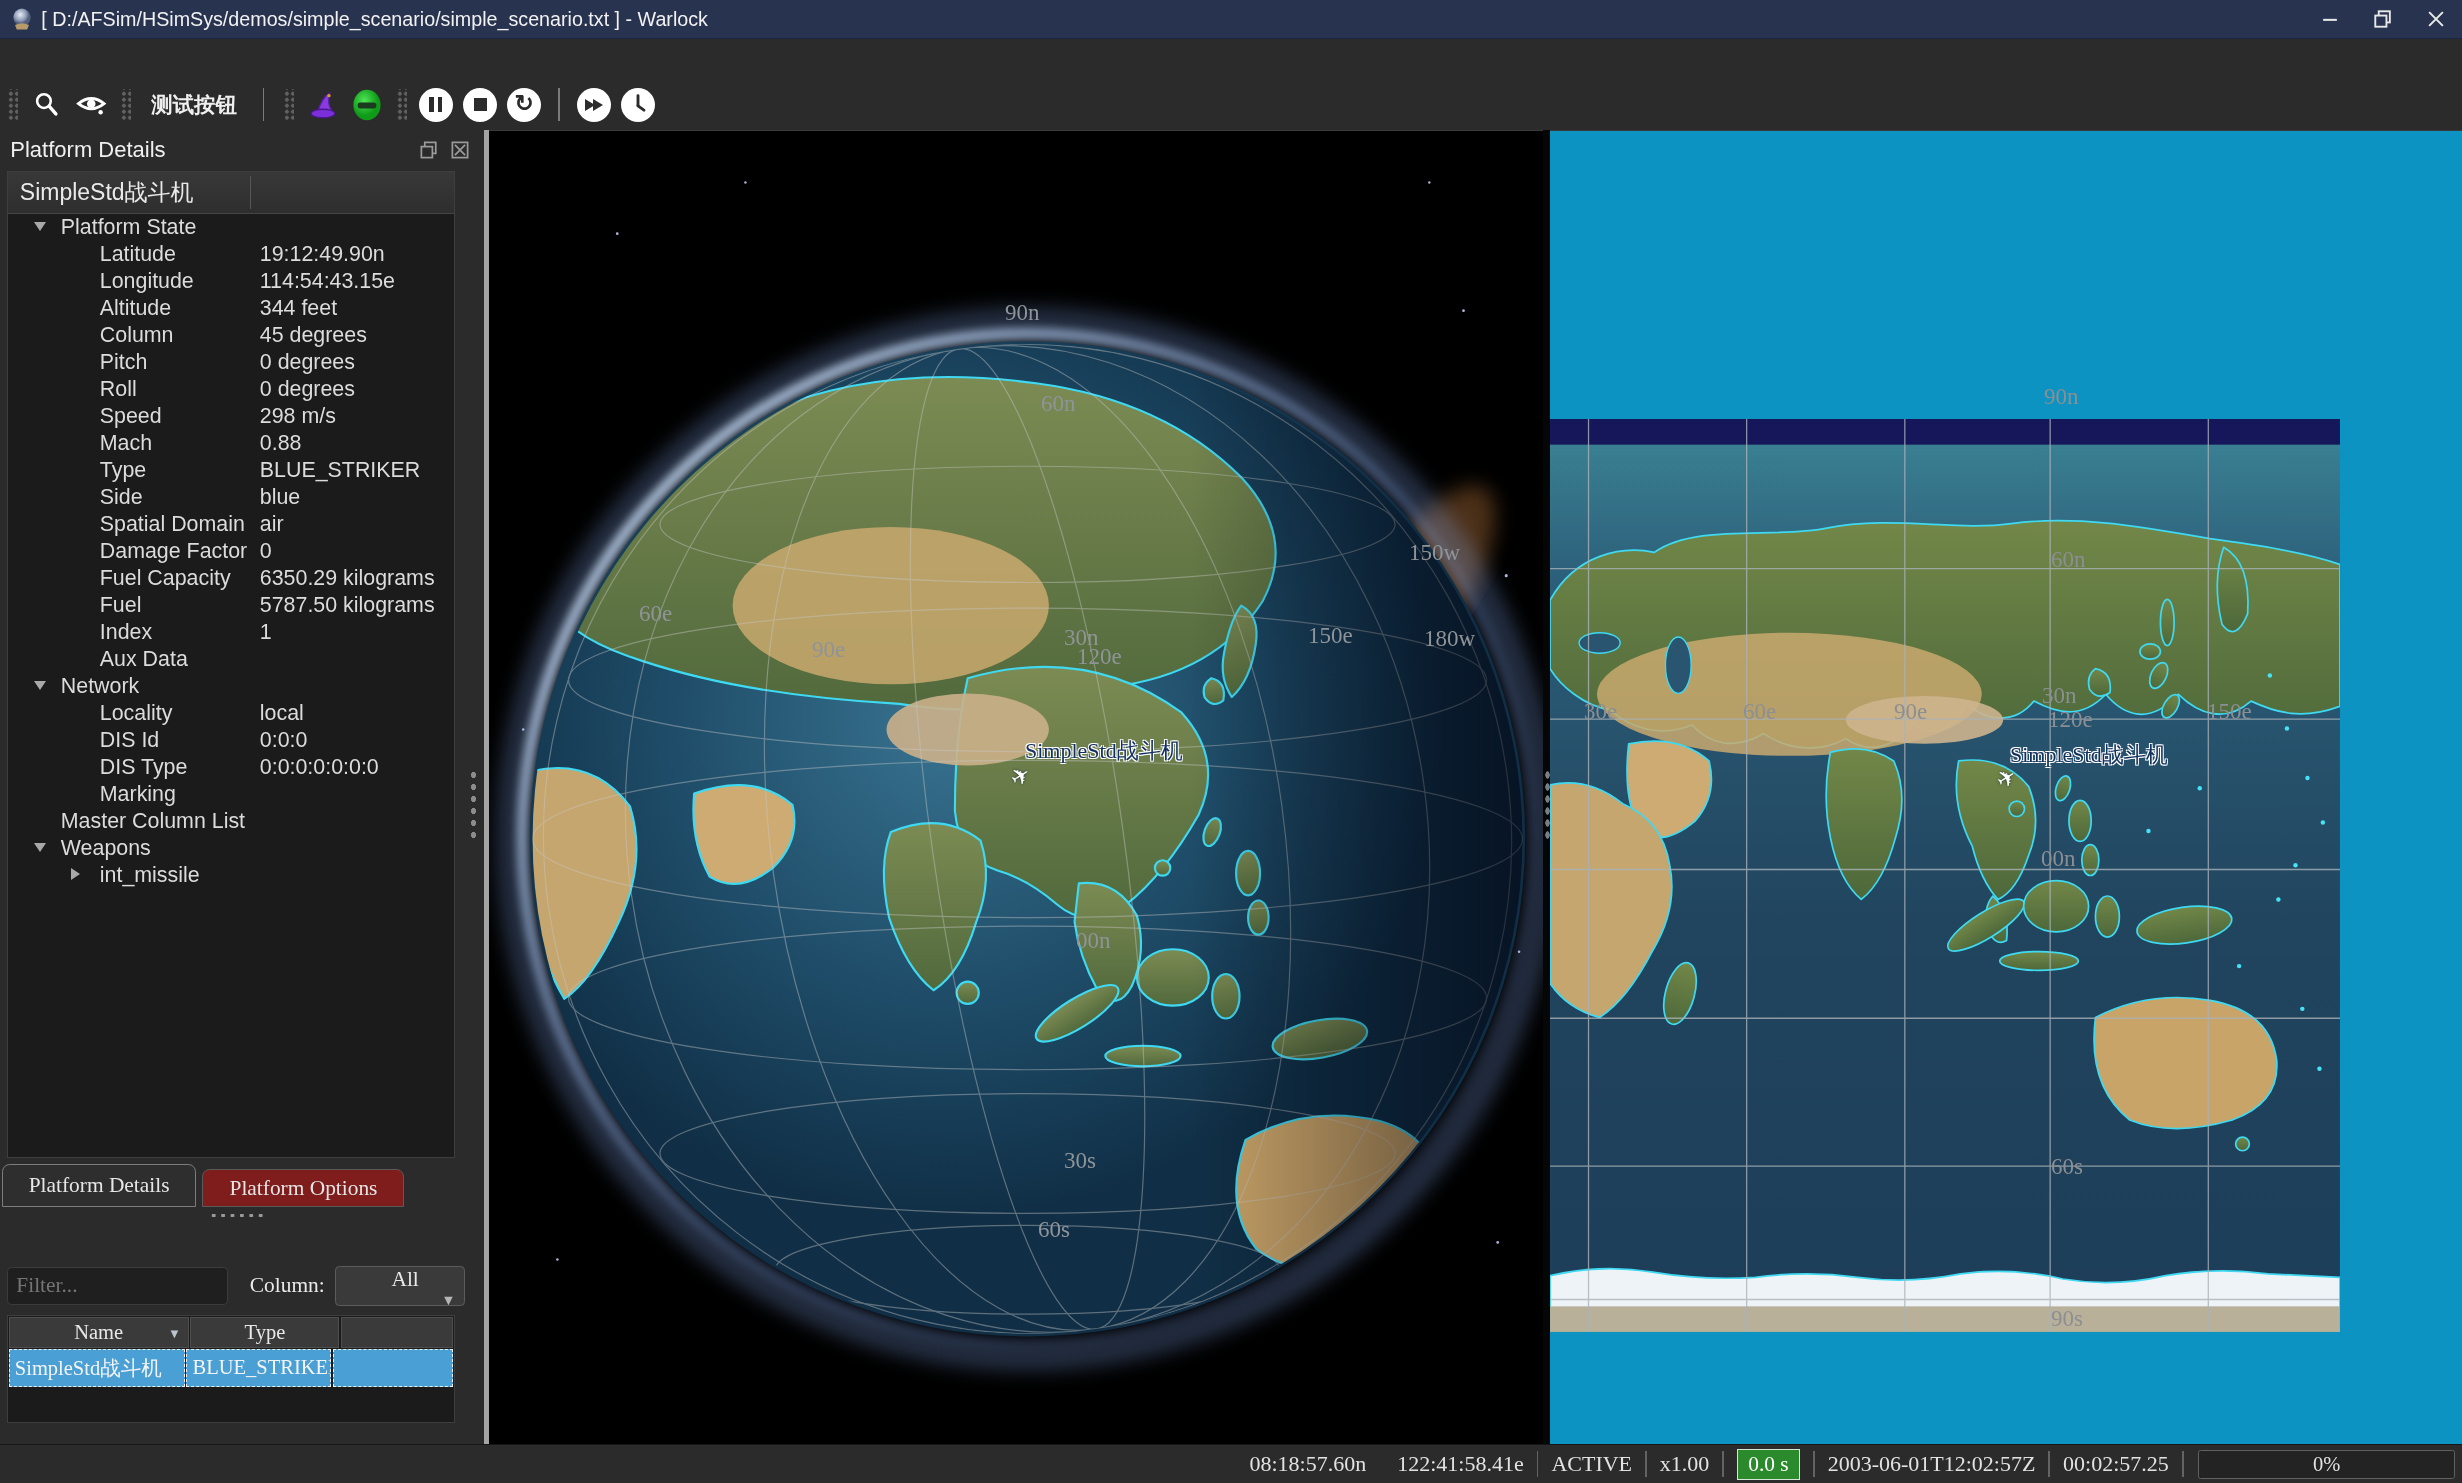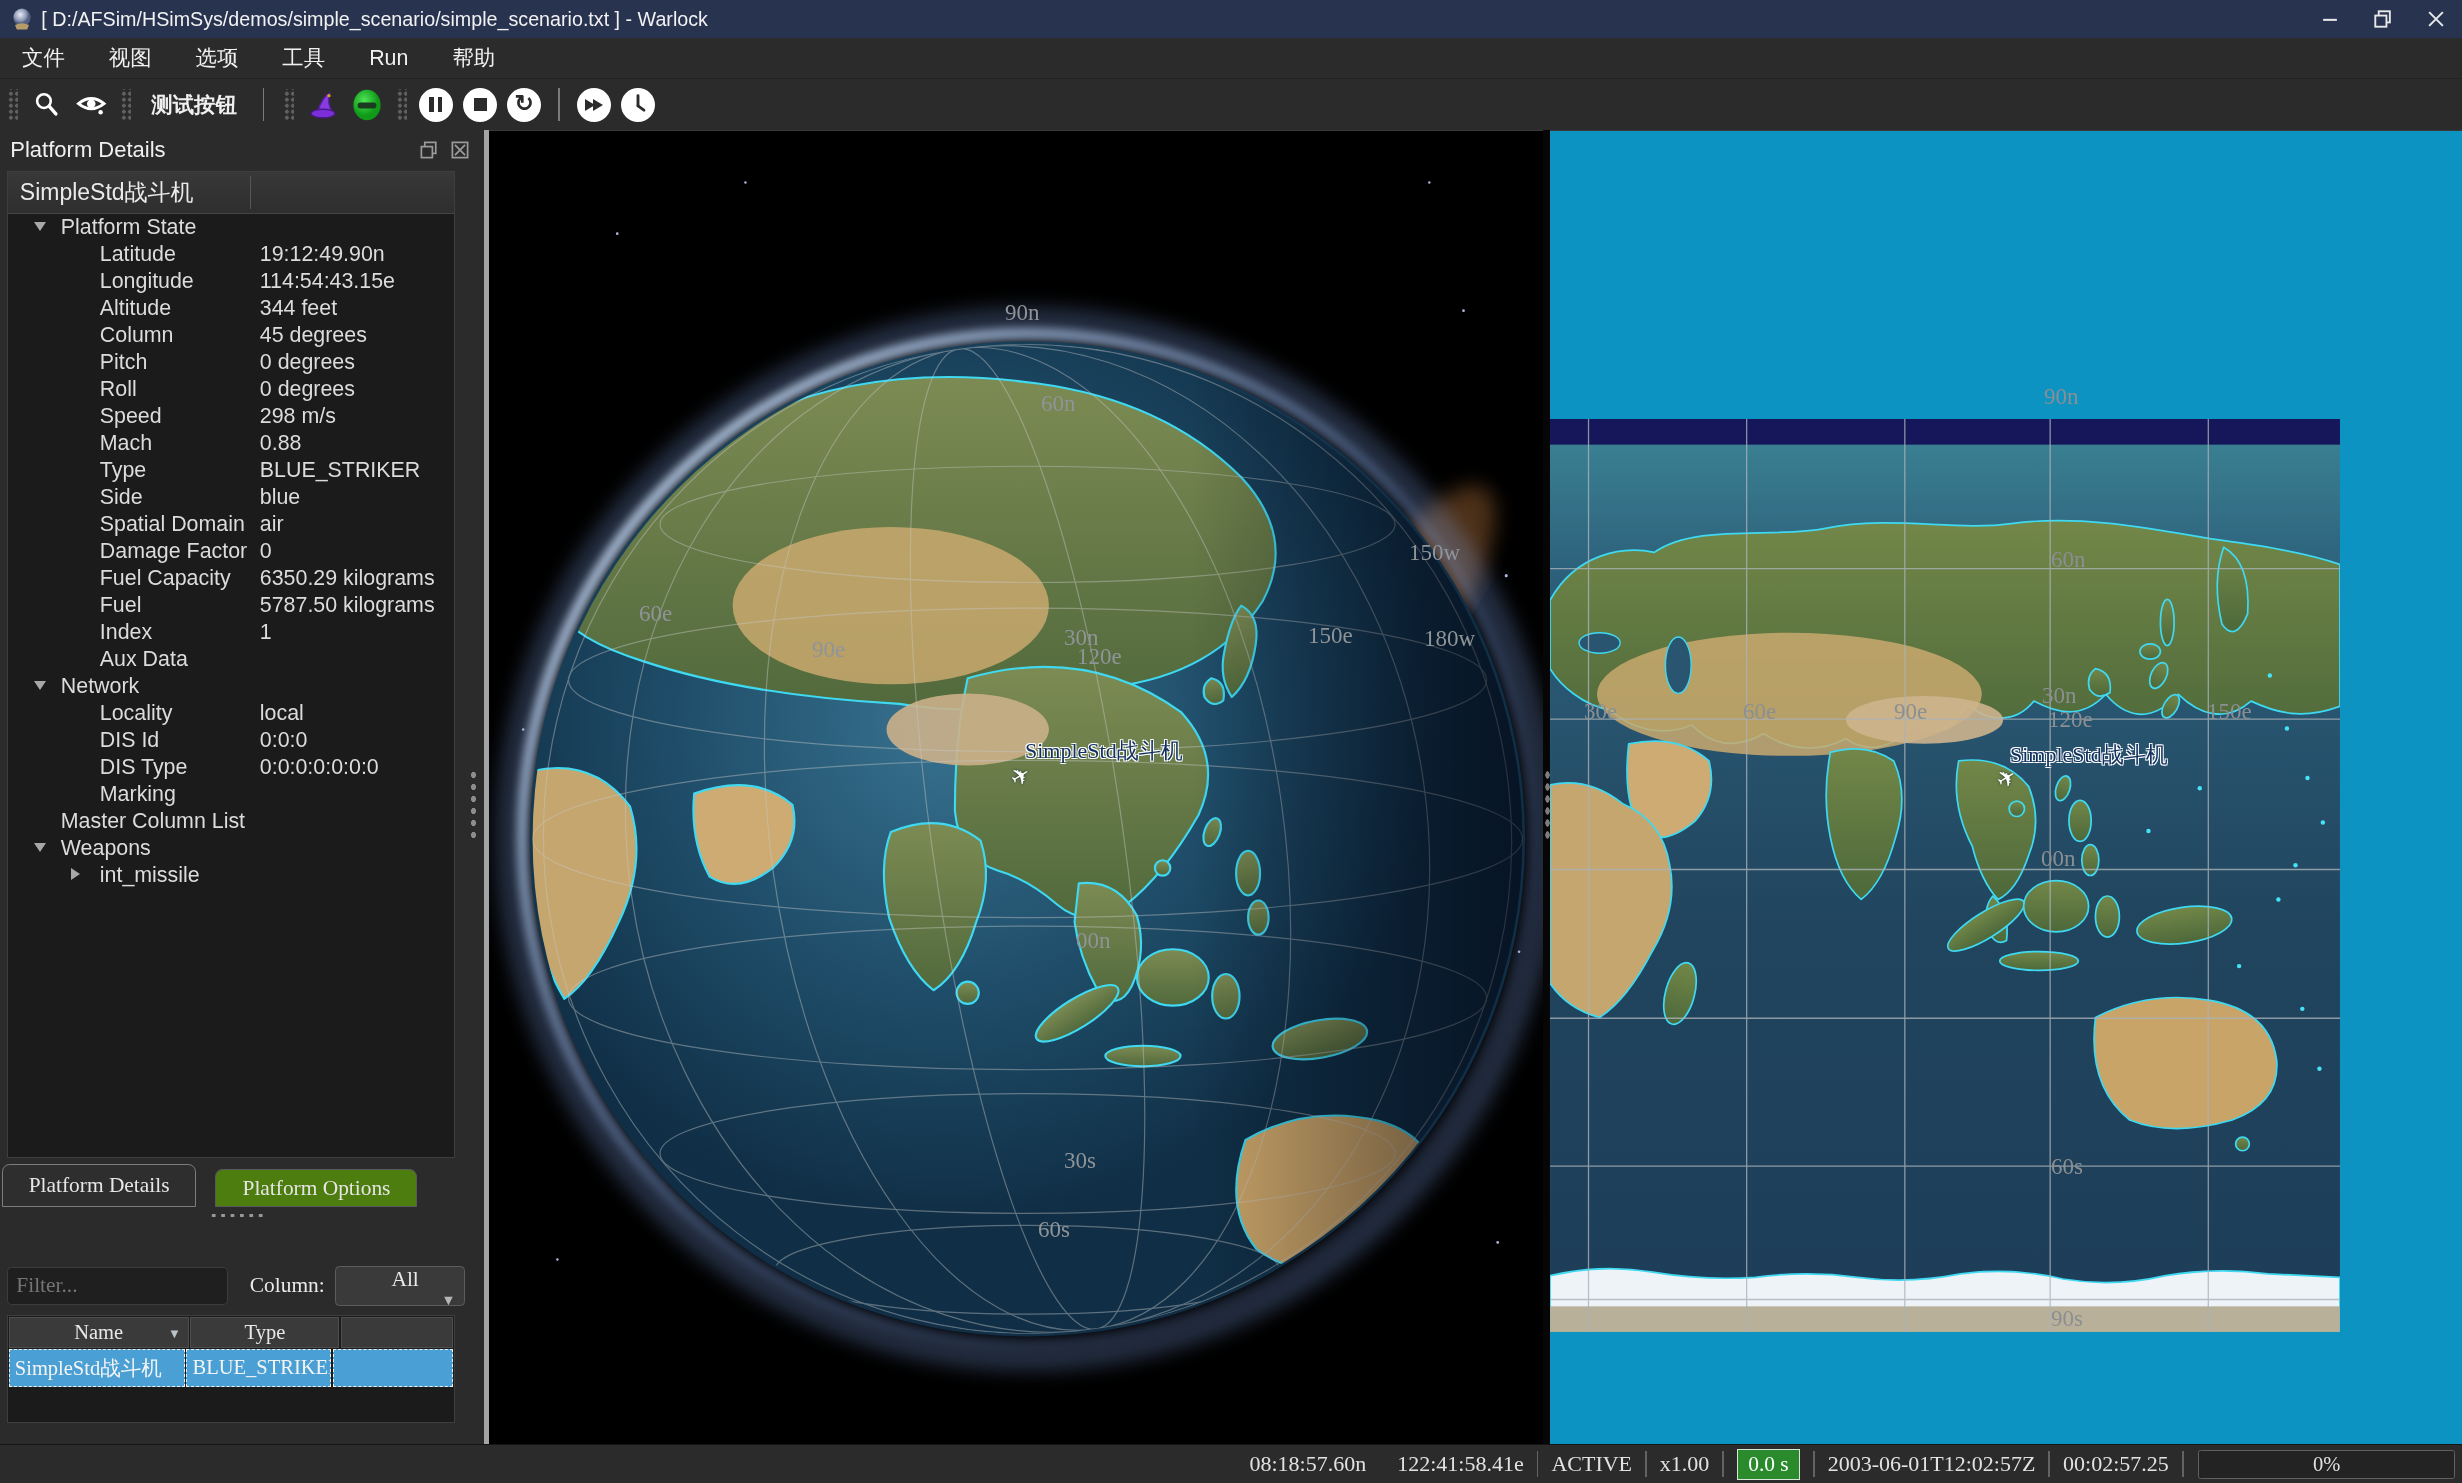--- a/index.html
+++ b/index.html
@@ -75,21 +75,21 @@
   .trow .tlabel{position:absolute;top:0.9px;white-space:nowrap;}
   .trow.l1 .tlabel{left:53px;}
   .trow.l2 .tlabel{left:92px;}
   .trow .tvalue{position:absolute;left:252px;top:0.9px;white-space:nowrap;}
 
   .tabbar{position:absolute;left:1.7px;top:1031px;height:46px;display:flex;align-items:flex-end;}
   .tab{font-family:"Liberation Serif",serif;font-size:21.4px;color:#e6e6e6;padding:0 26px;
        display:flex;align-items:center;justify-content:center;}
   .tab.active{height:41px;border:1.7px solid #7d7d7d;border-radius:7.7px 7.7px 0 0;background:#2e2e2e;}
   .tab:not(.active){height:36px;border:1.7px solid #5a5a5a;border-radius:7.7px 7.7px 0 0;
-                    background:#4d7c0f;margin-left:19px;}
+                    background:#7f1d1d;margin-left:6px;}
   .hdots{position:absolute;left:209px;top:1082px;width:55px;height:6.8px;
          background-image:radial-gradient(#9a9a9a 1.9px, transparent 2.3px);
          background-size:9.4px 6.8px;}
 
   
   .pb-title{position:absolute;left:0;top:1094px;right:0;height:39px;display:flex;align-items:center;}
   .pb-controls{position:absolute;left:6.8px;top:1135px;right:6.8px;height:41px;
                display:flex;align-items:center;font-family:"Liberation Serif",serif;}
   .filter-input{width:221px;height:38px;background:#1f1f1f;border:0.9px solid #3c3c3c;border-radius:4.3px;
                 color:#8a8a8a;font-family:"Liberation Serif",serif;font-size:21.4px;padding:0 8.5px;box-sizing:border-box;}
@@ -162,29 +162,20 @@
           </svg>
       </div>
       <div class="wbtn">
         <svg width="24" height="24" viewBox="0 0 28 28">
             <path d="M6,6 L22,22 M22,6 L6,22" stroke="#e8e8e8" stroke-width="2.4"></path>
           </svg>
       </div>
     </div>
   </div>
 
-  <div class="menubar">
-
-  <span class="menu-item">文件</span>
-      <span class="menu-item">视图</span>
-      <span class="menu-item">选项</span>
-      <span class="menu-item">工具</span>
-      <span class="menu-item">Run</span>
-      <span class="menu-item">帮助</span>
-    </div>
 
   <div class="toolbar">
     <div class="grip"></div>
     <div class="ticon">
       <svg width="29" height="29" viewBox="0 0 34 34" fill="none">
           <circle cx="14" cy="13" r="8" stroke="#fff" stroke-width="3"></circle>
           <line x1="20" y1="19" x2="28" y2="28" stroke="#fff" stroke-width="4" stroke-linecap="round"></line>
         </svg>
     </div>
     <div class="ticon">

